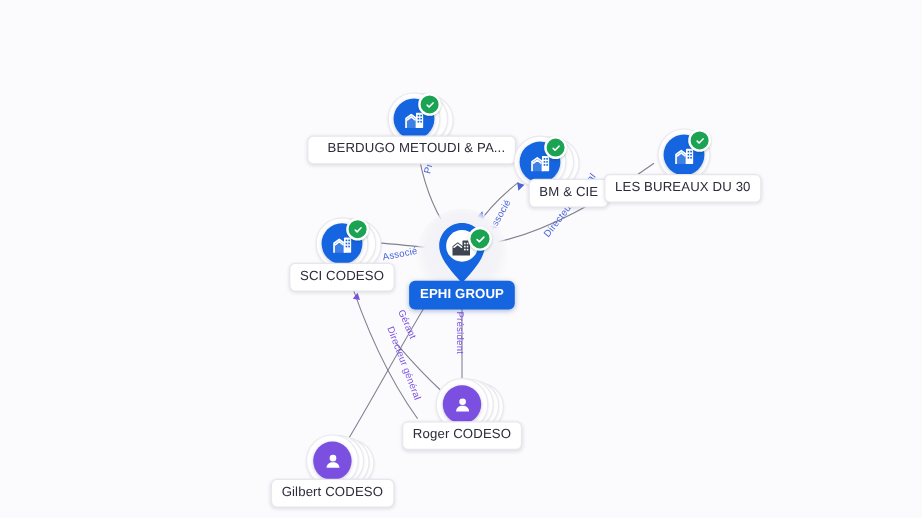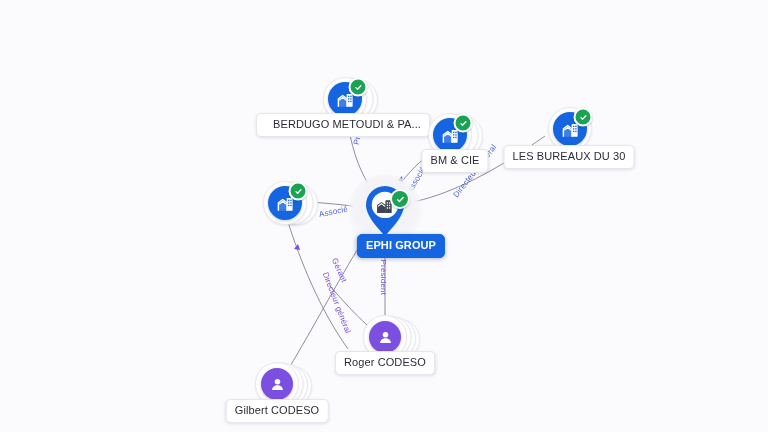--- a/index.html
+++ b/index.html
@@ -117,21 +117,20 @@
     border: 1px solid #e6e6ee;
     box-shadow: 0 1px 3px rgba(40,40,80,0.13);
     letter-spacing: 0.1px;
   }
   .chip.focus {
     background: #1565e0;
     color: #ffffff;
     border-color: #1565e0;
     font-weight: bold;
     box-shadow: 0 1px 4px rgba(20,60,140,0.35);
-    margin-left: 16px;
   }
   
   .edge-label {
     position: absolute;
     white-space: nowrap;
     font-size: 8px;
     line-height: 9px;
     letter-spacing: 0.2px;
     transform-origin: 0 50%;
     pointer-events: none;
@@ -239,21 +238,21 @@
         <rect x="18" y="13.6" width="1.7" height="1.7" fill="#1565e0"></rect>
         <path d="M4.5 12.5 L8.5 9.3 L12.5 12.5" stroke="#ffffff" stroke-width="1.6" stroke-linecap="round" stroke-linejoin="round" fill="none"></path>
       </svg>
     </div>
     <div class="badge" style="left:13px; top:-12px;">
       <svg width="8" height="8" viewBox="0 0 12 12">
         <path d="M2.2 6.2 L4.6 8.6 L9.6 3.4" stroke="#ffffff" stroke-width="1.9" fill="none" stroke-linecap="round" stroke-linejoin="round"></path>
       </svg>
     </div>
   </div>
-  <div class="chip" style="left:455px; top:149px;">BM &amp; CIE</div>
+  <div class="chip" style="left:474px; top:149px;">BM &amp; CIE</div>
 
   <div class="node" style="left:570px; top:129px;">
     <div class="stack" style="left:0px; top:0px; width:42px; height:42px;"></div>
     <div class="co-glyph" style="left:0px; top:0px;">
       <svg width="19" height="19" viewBox="0 0 24 24" fill="none">
         <path d="M3 21V11l5.5-4L14 11v10" stroke="#ffffff" stroke-width="1.8" stroke-linejoin="round" fill="#ffffff" fill-opacity="0.18"></path>
         <rect x="13.5" y="5" width="7.5" height="16" rx="0.7" fill="#ffffff"></rect>
         <rect x="15.2" y="7.2" width="1.7" height="1.7" fill="#1565e0"></rect>
         <rect x="18" y="7.2" width="1.7" height="1.7" fill="#1565e0"></rect>
         <rect x="15.2" y="10.4" width="1.7" height="1.7" fill="#1565e0"></rect>
@@ -287,20 +286,21 @@
         <rect x="18" y="13.6" width="1.7" height="1.7" fill="#1565e0"></rect>
         <path d="M4.5 12.5 L8.5 9.3 L12.5 12.5" stroke="#ffffff" stroke-width="1.6" stroke-linecap="round" stroke-linejoin="round" fill="none"></path>
       </svg>
     </div>
     <div class="badge" style="left:13px; top:-12px;">
       <svg width="8" height="8" viewBox="0 0 12 12">
         <path d="M2.2 6.2 L4.6 8.6 L9.6 3.4" stroke="#ffffff" stroke-width="1.9" fill="none" stroke-linecap="round" stroke-linejoin="round"></path>
       </svg>
     </div>
   </div>
+  <div class="chip" style="left:285px; top:219px;">SCI CODESO</div>
 
   <div class="node" style="left:385px; top:212px;">
     <div class="pin-wrap" style="left:0px; top:0px;">
       <svg class="pin" viewBox="0 0 44 54" xmlns="http://www.w3.org/2000/svg">
         <path d="M22 2 C11.5 2 3 10.5 3 21 C3 33 17 46 22 52 C27 46 41 33 41 21 C41 10.5 32.5 2 22 2 Z" fill="#1565e0"></path>
         <circle cx="22" cy="21" r="13.2" fill="#ffffff"></circle>
         <g transform="translate(12.5,12.5) scale(0.79)">
           <path d="M2 21V11l5.5-4L13 11v10" fill="#3d4452"></path>
           <rect x="12.5" y="5" width="8" height="16" rx="0.7" fill="#3d4452"></rect>
           <rect x="14.2" y="7.4" width="1.7" height="1.7" fill="#ffffff"></rect>

